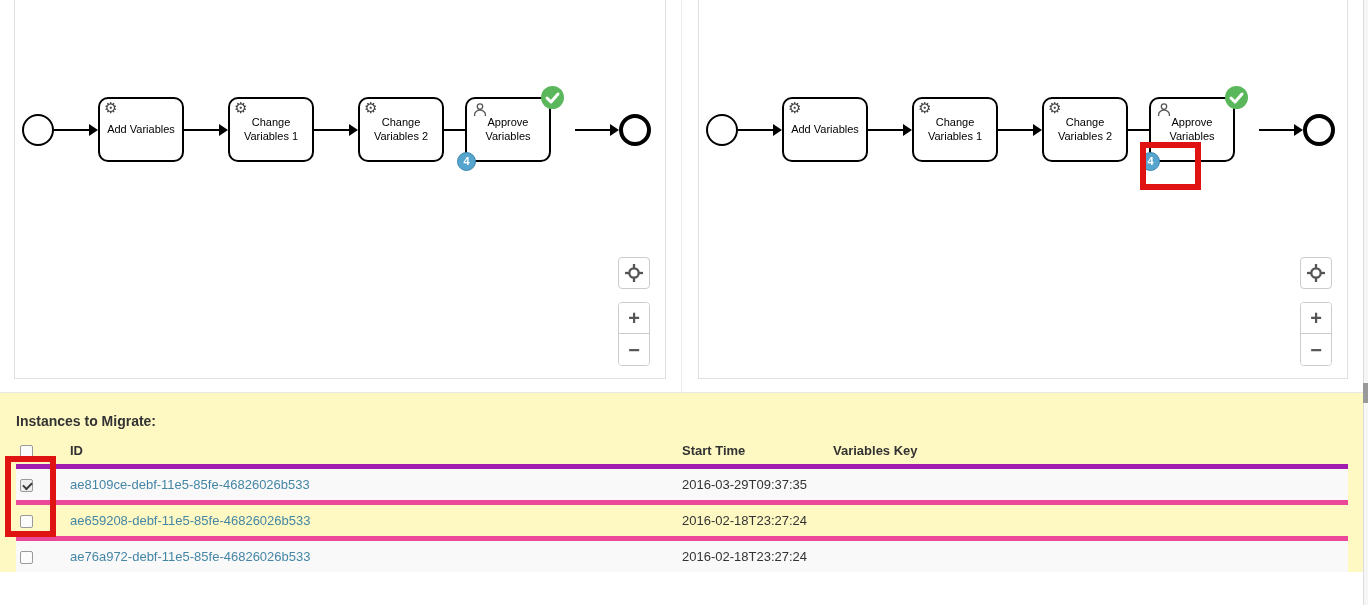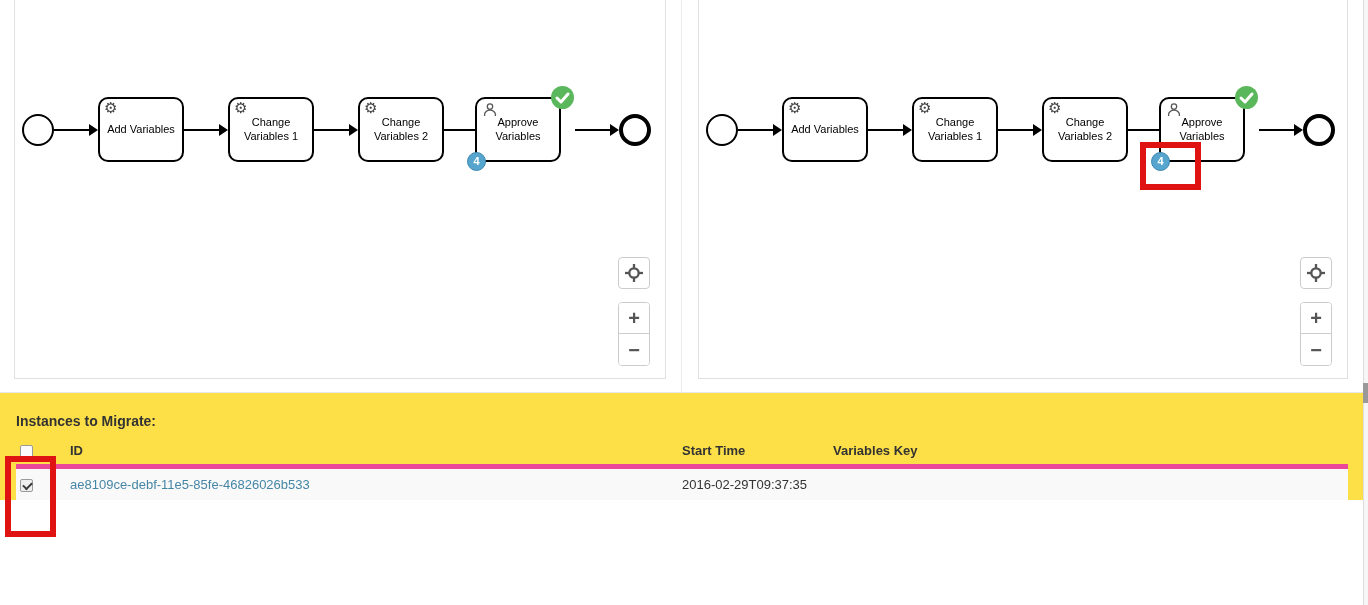--- a/index.html
+++ b/index.html
@@ -13,21 +13,21 @@
   .panel-right{left:698px;width:650px}
   .col-rule{position:absolute;left:681px;top:0;width:1px;height:392px;background:#ececec}
 
   .bpmn-event{position:absolute;border-radius:50%;background:#fff;border:2px solid #000}
   .start{left:7px;top:114px;width:32px;height:32px}
   .end{left:604px;top:114px;width:32px;height:32px;border-width:4px}
 
   .task{position:absolute;top:97px;width:86px;height:65px;border:2px solid #000;border-radius:10px;
         background:#fff;display:flex;align-items:center;justify-content:center;text-align:center;
         font-size:11px;line-height:1.25;color:#000;padding:2px}
-  .t1{left:83px}.t2{left:213px}.t3{left:343px}.t4{left:460px}
+  .t1{left:83px}.t2{left:213px}.t3{left:343px}.t4{left:450px}
   .gear{position:absolute;left:4px;top:0;font-size:15px;color:#444;line-height:1.2}
   .usericon{position:absolute;left:5px;top:3px}
 
   .flowline{position:absolute;top:129px;height:2px;background:#000}
   .flowhead{position:absolute;top:124px;width:0;height:0;border-top:6px solid transparent;
             border-bottom:6px solid transparent;border-left:9px solid #000}
   .l1{left:39px;width:36px}.h1{left:74px}
   .l2{left:169px;width:35px}.h2{left:204px}
   .l3{left:299px;width:35px}.h3{left:334px}
   .l4{left:429px;width:36px}.h4{left:465px}
@@ -44,24 +44,24 @@
   .zoom-group{position:absolute;right:15px;top:302px;width:32px;border:1px solid #ccc;border-radius:4px;background:#fff;overflow:hidden}
   .zoom-btn{width:100%;height:31px;display:flex;align-items:center;justify-content:center;
             font-size:20px;font-weight:bold;color:#555;background:#fff;border:none;cursor:pointer;line-height:1}
   .zoom-btn-in{border-bottom:1px solid #ccc}
 
   .hl-rect{position:absolute;border:6px solid #e01313;z-index:6;background:transparent}
   .hl-diagram{left:441px;top:142px;width:61px;height:48px}
   .hl-table{left:5px;top:456px;width:51px;height:81px}
 
   
-  .bottom{position:absolute;left:0;top:392px;width:1368px;border-top:1px solid #e7e7e7;background:#fde047}
+  .bottom{position:absolute;left:0;top:392px;width:1368px;border-top:1px solid #e7e7e7;background:#fef9c3}
   .heading{margin:20px 0 9px 16px;font-size:14px;font-weight:bold;color:#333}
   table{border-collapse:collapse;margin-left:16px;width:1332px;table-layout:fixed}
-  th{font-size:13px;color:#333;text-align:left;padding:5px 8px;border-bottom:1px solid #a21caf;height:28px;font-weight:bold}
+  th{font-size:13px;color:#333;text-align:left;padding:5px 8px;border-bottom:5px solid #a21caf;height:28px;font-weight:bold}
   td{font-size:13px;color:#333;padding:8px;height:33px;overflow:hidden;white-space:nowrap}
   tbody tr{border-top:5px solid #ec4899}
   tbody tr:nth-child(odd){background:#f9f9f9}
   .col-check{padding-left:4px}
   a.id-link{color:#4586a5;text-decoration:none}
 
   input[type=checkbox]{appearance:none;-webkit-appearance:none;width:13px;height:13px;border:1px solid #9a9a9a;
         border-radius:2px;background:#fbfbfb;position:relative;vertical-align:middle;margin:0;cursor:pointer}
   input[type=checkbox]:checked{background:#efefef}
   input[type=checkbox]:checked::after{content:"";position:absolute;left:2px;top:2px;width:7px;height:4px;
@@ -221,21 +221,37 @@
           <th>Start Time</th>
           <th>Variables Key</th>
         </tr>
       </thead>
       <tbody>
         <tr>
           <td class="col-check">
             <input type="checkbox" checked="" style="">
           </td>
           <td><a href="#" class="id-link">ae8109ce-debf-11e5-85fe-46826026b533</a></td>
-          <td>2016-02-29T09:37:35</td>
+          <td>2016-03-29T09:37:35</td>
+          <td></td>
+        </tr>
+        <tr>
+          <td class="col-check">
+            <input type="checkbox" style="">
+          </td>
+          <td><a href="#" class="id-link">ae659208-debf-11e5-85fe-46826026b533</a></td>
+          <td>2016-02-18T23:27:24</td>
+          <td></td>
+        </tr>
+        <tr>
+          <td class="col-check">
+            <input type="checkbox" style="">
+          </td>
+          <td><a href="#" class="id-link">ae76a972-debf-11e5-85fe-46826026b533</a></td>
+          <td>2016-02-18T23:27:24</td>
           <td></td>
         </tr>
       </tbody>
     </table>
   </div>
 
   <div class="hl-rect hl-table"></div>
 
   <div class="scroll-track">
     <div class="scroll-thumb"></div>

